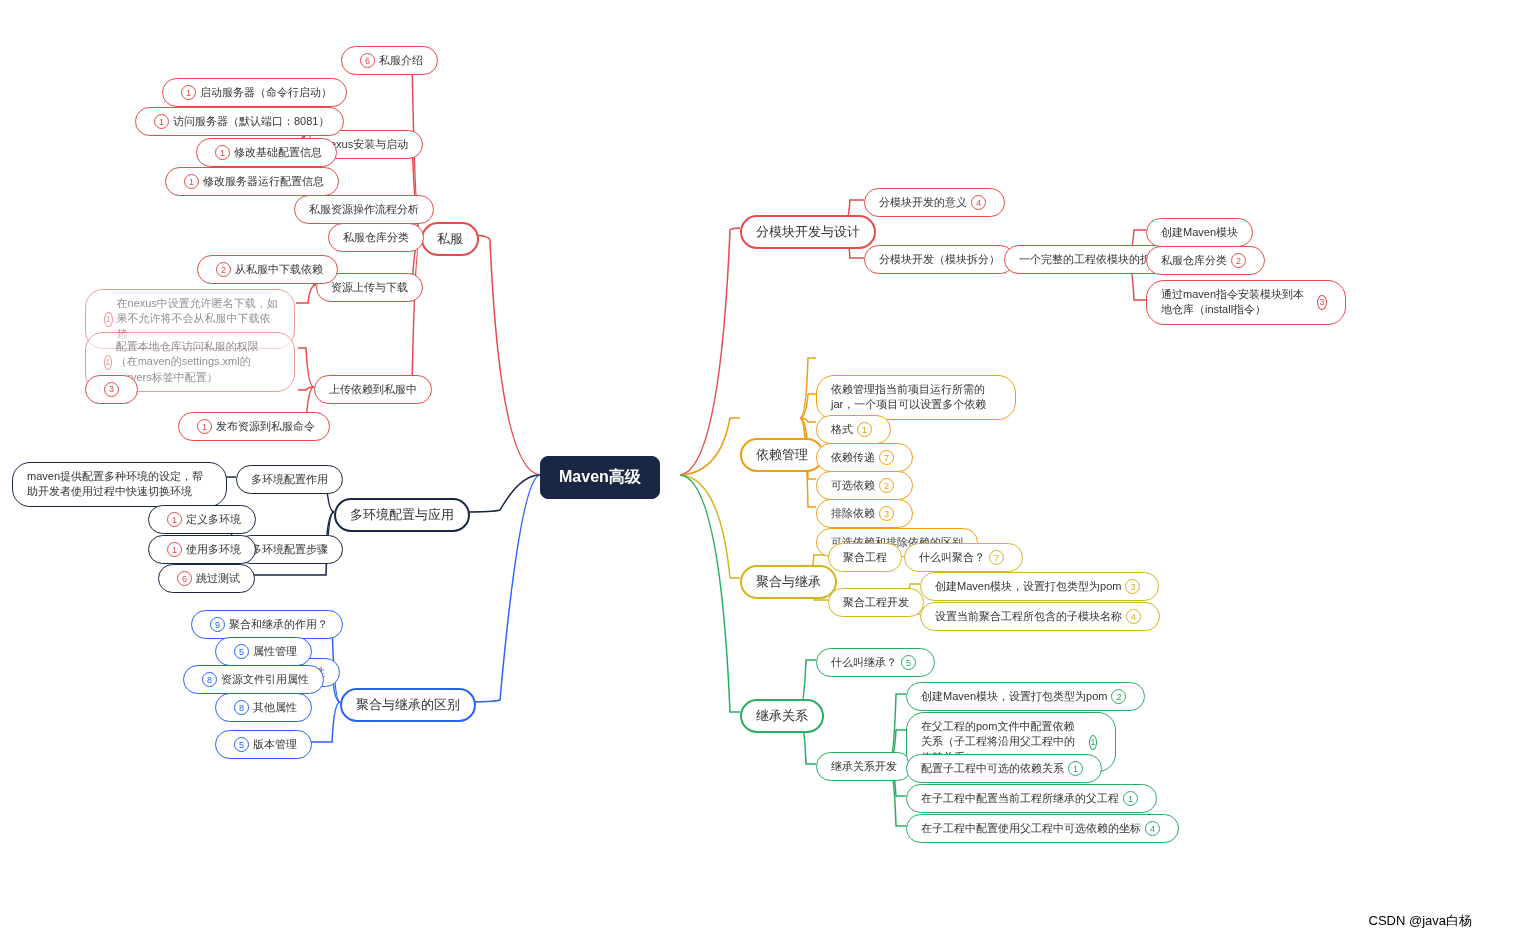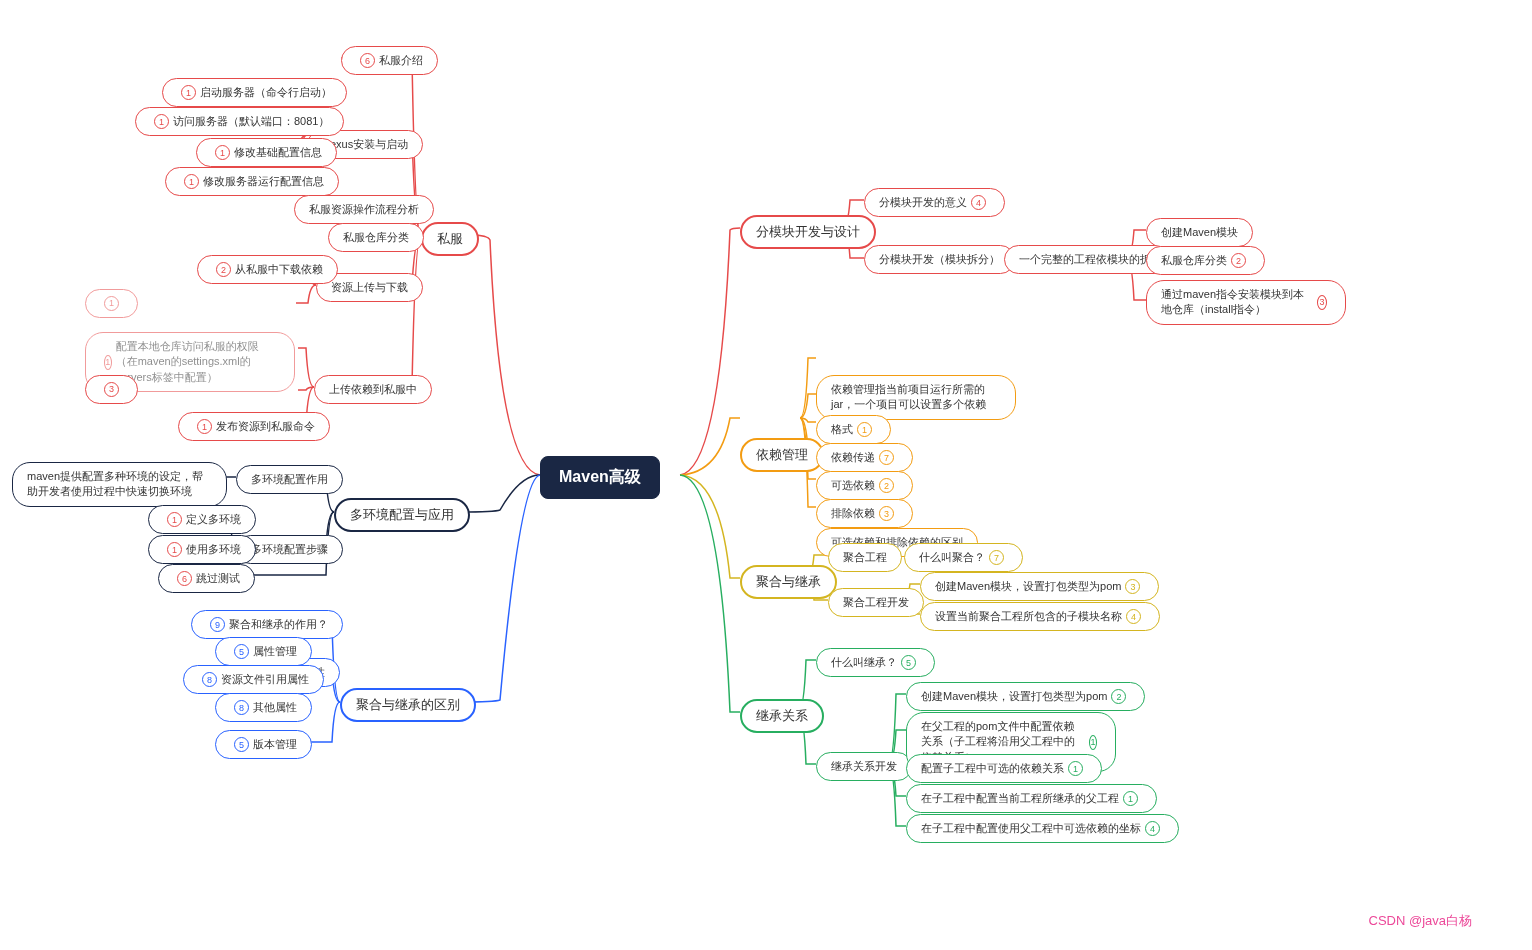--- a/index.html
+++ b/index.html
@@ -16,21 +16,21 @@
 .faded { opacity: 0.55; }
 .num { display: inline-flex; width: 15px; height: 15px; border: 1px solid; border-radius: 50%; align-items: center; justify-content: center; font-size: 9px; margin: 0 4px; }
 .num.red { border-color: #e64a4a; color: #e64a4a; }
 .num.orange { border-color: #f39c12; color: #f39c12; }
 .num.yellow { border-color: #d4b520; color: #d4b520; }
 .num.green { border-color: #27ae60; color: #27ae60; }
 .num.blue { border-color: #2962ff; color: #2962ff; }
 .wrap { white-space: normal; max-width: 210px; line-height: 1.4; }
 svg { position: absolute; top: 0; left: 0; pointer-events: none; }
 path { fill: none; stroke-width: 1.5; }
-.watermark { position: absolute; bottom: 20px; right: 60px; color: #ec4899; font-size: 13px; }
+.watermark { position: absolute; bottom: 20px; right: 60px; color: #000000; font-size: 13px; }
 </style>
 </head>
 <body>
 
 <svg width="1532" height="950">
 
 <path d="M 540 475 Q 500 470 490 240 Q 488 235 470 235" stroke="#e64a4a"></path>
 <path d="M 540 475 Q 520 475 500 510 Q 495 512 460 512" stroke="#1a2744"></path>
 <path d="M 540 475 Q 520 478 500 700 Q 495 702 460 702" stroke="#2962ff"></path>
 
@@ -127,20 +127,21 @@
   </div>
 <div class="node red" style="left:294px;top:195px;">私服资源操作流程分析</div>
 <div class="node red" style="left:328px;top:223px;">私服仓库分类</div>
 <div class="node red" style="left:316px;top:273px;">资源上传与下载</div>
 <div class="node red" style="left:197px;top:255px;">
     <span class="num red">2</span>
     <span>从私服中下载依赖</span>
   </div>
 <div class="node red faded wrap" style="left:85px;top:289px;">
     <span class="num red">1</span>
+    <span>在nexus中设置允许匿名下载，如果不允许将不会从私服中下载依赖</span>
   </div>
 <div class="node red" style="left:314px;top:375px;">上传依赖到私服中</div>
 <div class="node red faded wrap" style="left:85px;top:332px;">
     <span class="num red">1</span>
     <span>配置本地仓库访问私服的权限（在maven的settings.xml的servers标签中配置）</span>
   </div>
 <div class="node red wrap" style="left:85px;top:375px;">
     <span class="num red">3</span>
   </div>
 <div class="node red" style="left:178px;top:412px;">

